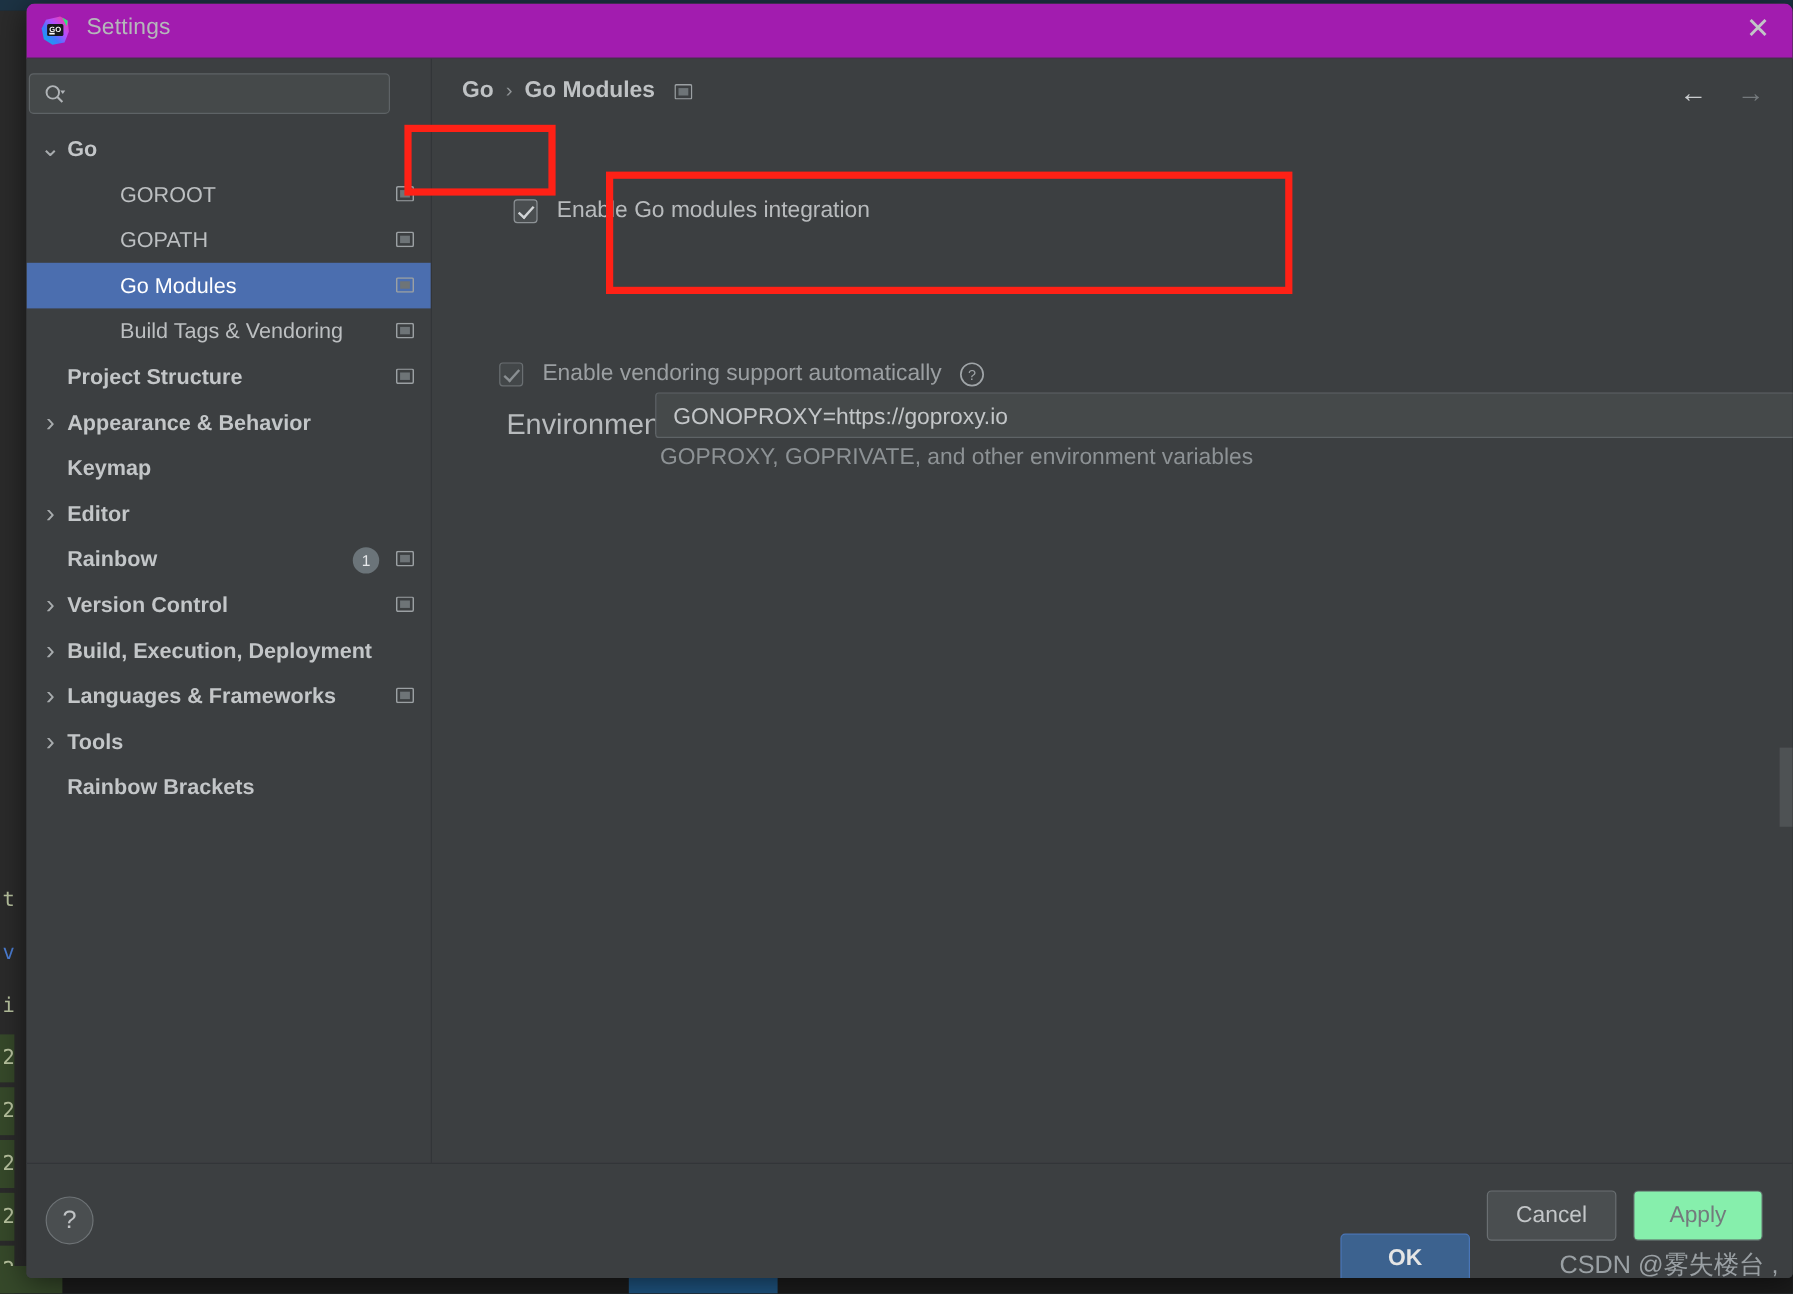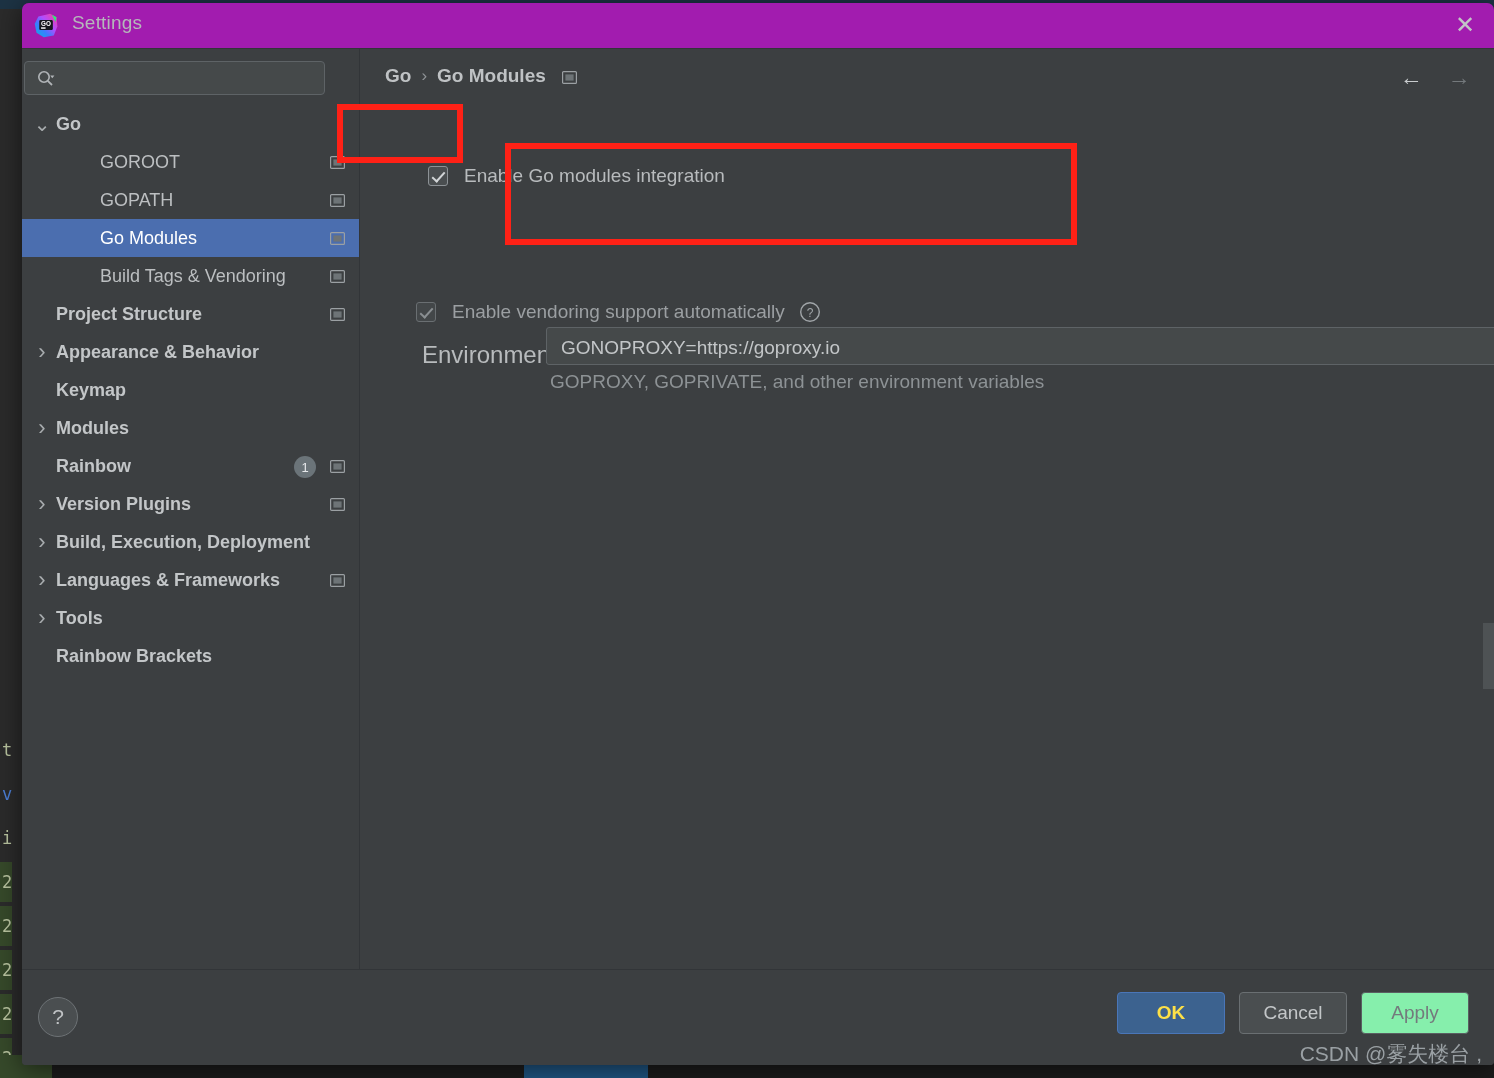--- a/index.html
+++ b/index.html
@@ -79,21 +79,21 @@
   .env-field{position:absolute;left:186px;top:218px;width:1119px;height:38px;box-sizing:border-box;background:#45494a;border:1px solid #5e6366;border-radius:3px;}
   .env-input{position:absolute;left:12px;top:6px;width:1040px;height:25px;background:transparent;border:none;outline:none;color:#c3c6c8;font-size:19px;font-family:"Liberation Sans",sans-serif;}
   .env-hint{position:absolute;left:190px;top:262px;font-size:19px;color:#8d9295;}
   .edge-scroll{position:absolute;right:0;top:574px;width:11px;height:66px;background:#4e5254;}
 
   
   .footer{position:absolute;left:0;right:0;bottom:0;height:95px;background:#3c3f41;border-top:1px solid #323538;}
   .help-btn{position:absolute;left:16px;top:27px;width:38px;height:38px;border-radius:50%;background:#4a4e50;border:1px solid #6e7376;color:#c0c3c5;font-size:21px;display:flex;align-items:center;justify-content:center;cursor:pointer;}
   .btnbar{position:absolute;right:25px;top:22px;display:flex;gap:14px;}
   .btn{height:42px;min-width:108px;padding:0 22px;box-sizing:border-box;border-radius:4px;font-size:19px;display:flex;align-items:center;justify-content:center;cursor:pointer;font-family:"Liberation Sans",sans-serif;}
-  .btn.primary{background:#3c628f;color:#fde047;font-weight:bold;border:1px solid #4a76b8;}
+  .btn.primary{background:#3c628f;color:#e5e5e5;font-weight:bold;border:1px solid #4a76b8;margin-top:36px;}
   .btn.normal{background:#4a4e50;color:#c3c6c8;border:1px solid #6a6f72;}
   .btn.disabled{background:#86efac;color:#747a7d;border:1px solid #5a5f62;cursor:default;}
 
   
   .redbox{position:absolute;border:6px solid #ff2116;box-sizing:border-box;pointer-events:none;}
 
   .watermark{position:absolute;right:12px;bottom:10px;font-size:21px;color:#9aa0a4;white-space:nowrap;}
 </style>
 </head>
 <body>
@@ -203,33 +203,33 @@
           </div>
           <div class="tree-row bold">
             <span class="twisty" style="left: 12px; font-size: 22px; line-height: 14px;">›</span>
             <span class="tree-label" style="margin-left: 34px;">Appearance &amp; Behavior</span>
           </div>
           <div class="tree-row bold">
             <span class="tree-label" style="margin-left: 34px;">Keymap</span>
           </div>
           <div class="tree-row bold">
             <span class="twisty" style="left: 12px; font-size: 22px; line-height: 14px;">›</span>
-            <span class="tree-label" style="margin-left: 34px;">Modules</span>
+            <span class="tree-label" style="margin-left: 34px;">Editor</span>
           </div>
           <div class="tree-row bold">
             <span class="tree-label" style="margin-left: 34px;">Rainbow</span>
             <span class="badge">1</span>
             <span class="mod-icon"><svg viewBox="0 0 15 13" width="15" height="13">
                 <rect x="0.6" y="0.6" width="13.8" height="11.8" rx="1" fill="none" stroke="#9ba0a3" stroke-width="1.2"></rect>
                 <rect x="3.4" y="3.4" width="8.2" height="6.2" fill="#6e7477"></rect>
               </svg></span>
           </div>
           <div class="tree-row bold">
             <span class="twisty" style="left: 12px; font-size: 22px; line-height: 14px;">›</span>
-            <span class="tree-label" style="margin-left: 34px;">Version Plugins</span>
+            <span class="tree-label" style="margin-left: 34px;">Version Control</span>
             <span class="mod-icon"><svg viewBox="0 0 15 13" width="15" height="13">
                 <rect x="0.6" y="0.6" width="13.8" height="11.8" rx="1" fill="none" stroke="#9ba0a3" stroke-width="1.2"></rect>
                 <rect x="3.4" y="3.4" width="8.2" height="6.2" fill="#6e7477"></rect>
               </svg></span>
           </div>
           <div class="tree-row bold">
             <span class="twisty" style="left: 12px; font-size: 22px; line-height: 14px;">›</span>
             <span class="tree-label" style="margin-left: 34px;">Build, Execution, Deployment</span>
           </div>
           <div class="tree-row bold">

